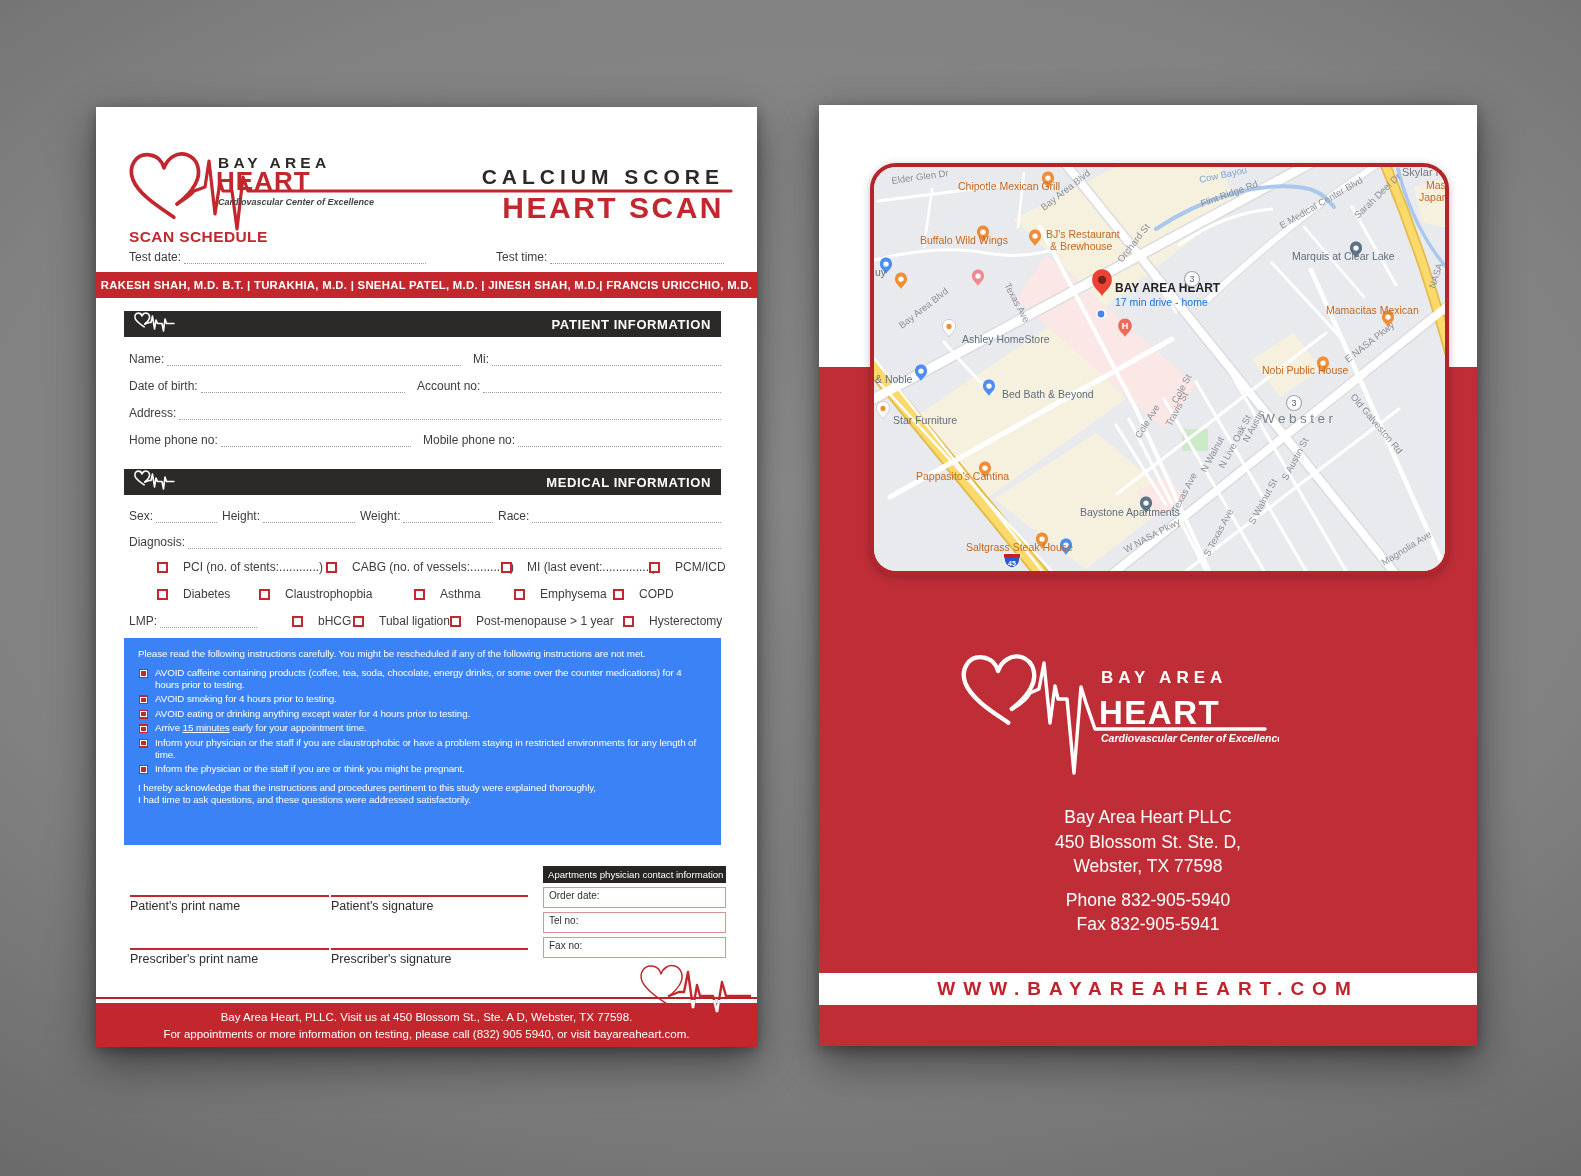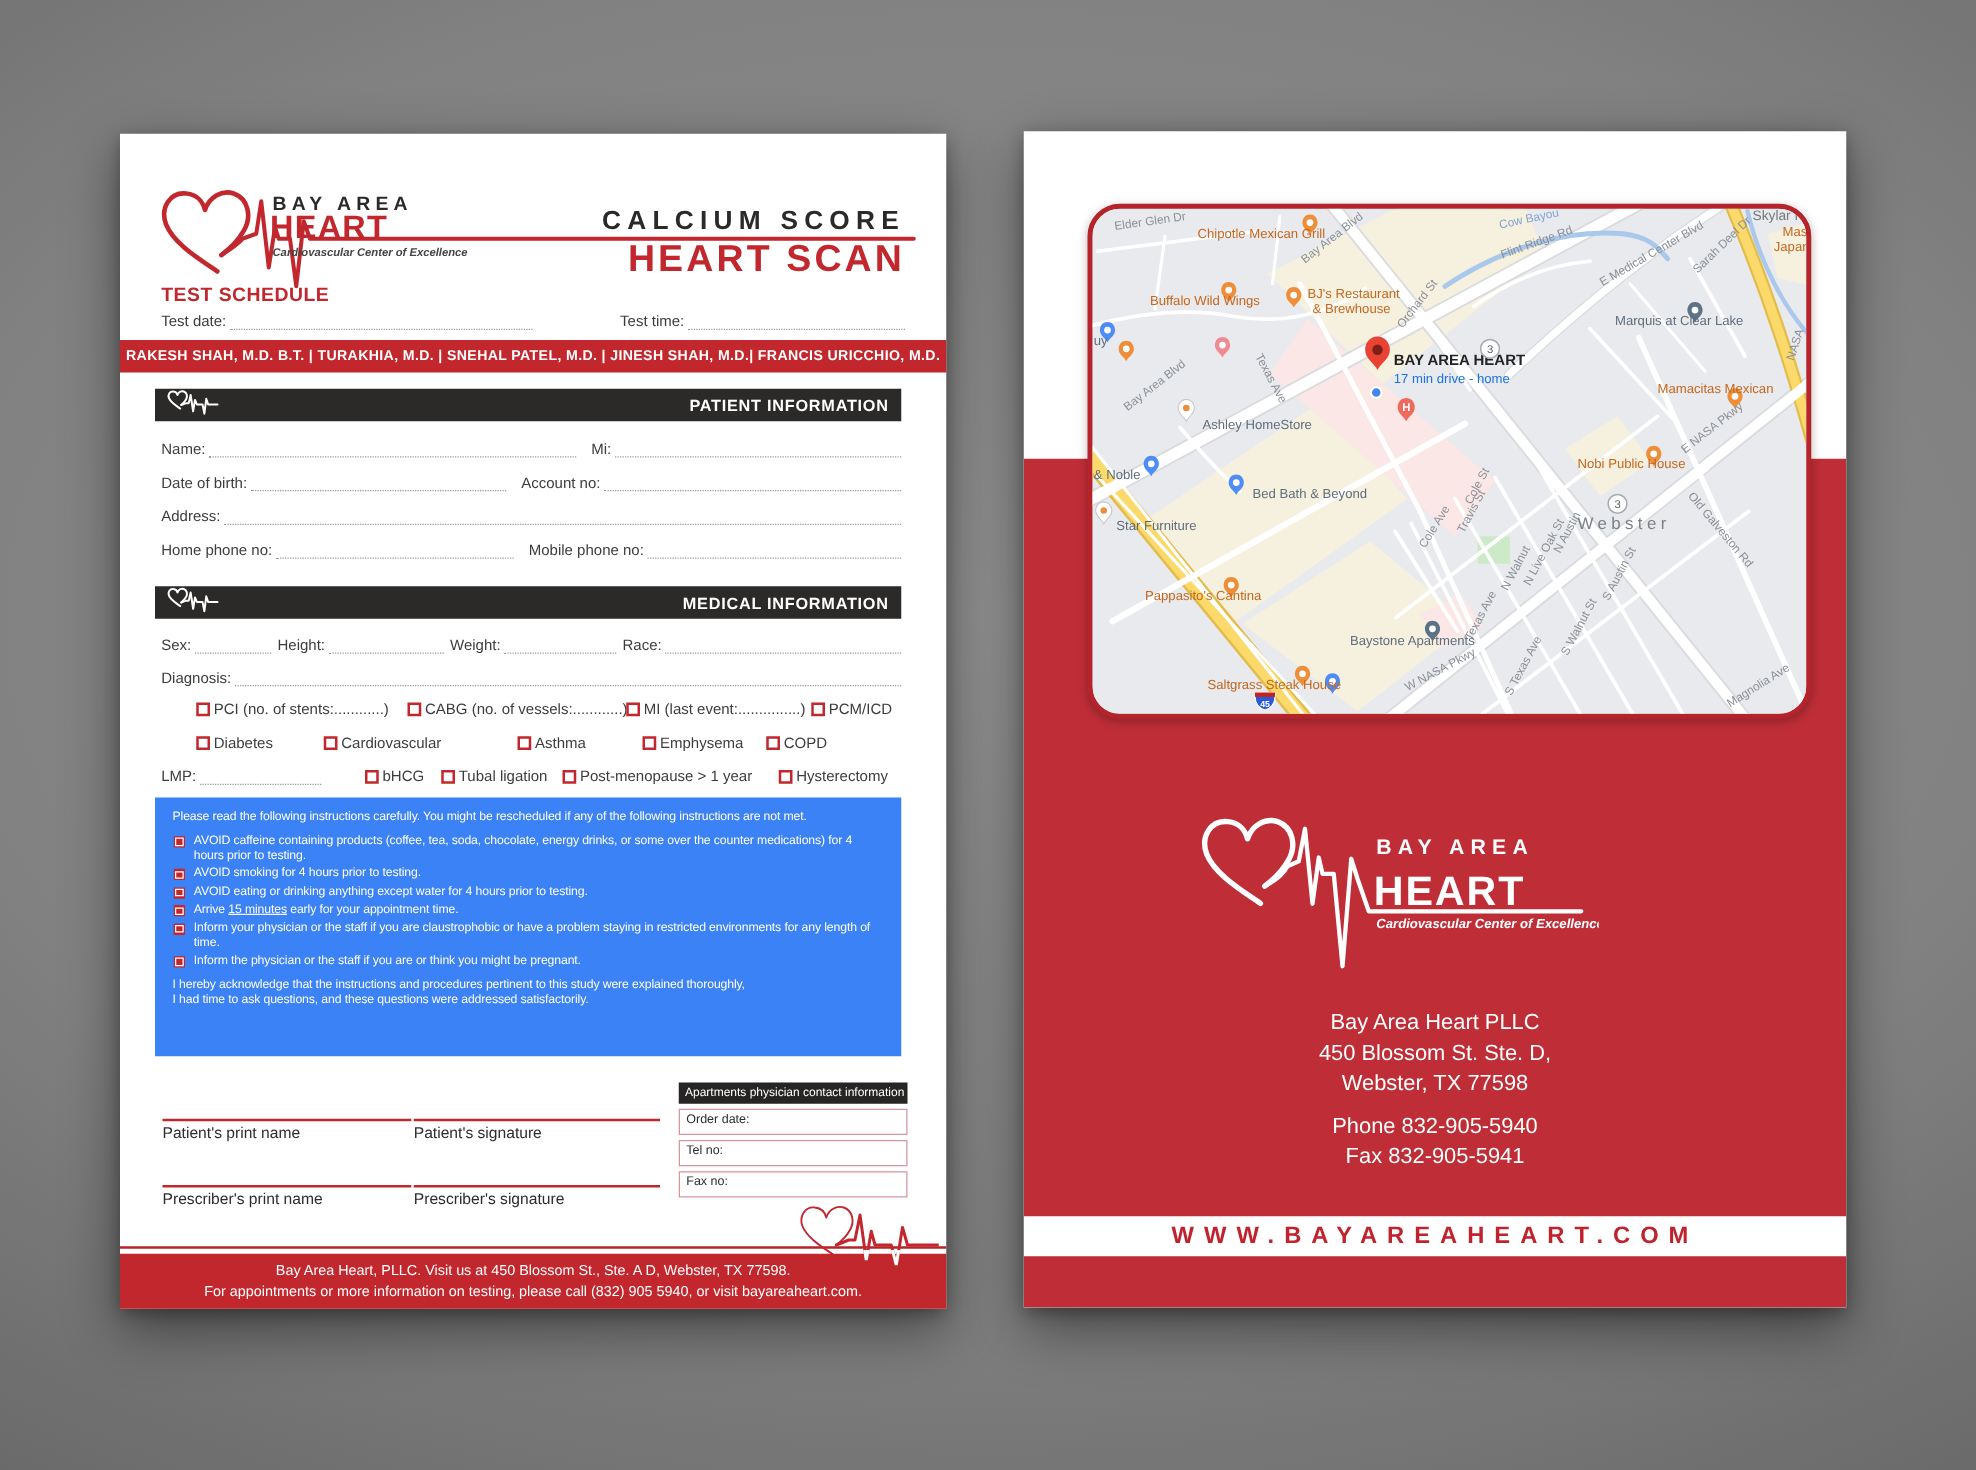--- a/index.html
+++ b/index.html
@@ -22,21 +22,21 @@
   .w260{width:242px;} .grow{flex:1;}
   .gap70{width:70px;flex:none;}
   .docbar{position:absolute;left:0;right:0;top:165px;height:26px;background:#c2272d;color:#fff;
           font-size:11.3px;font-weight:bold;letter-spacing:.3px;text-align:center;line-height:26px;white-space:nowrap;}
   .secbar{position:absolute;left:28px;width:597px;height:26px;background:#2b2a29;color:#fff;display:flex;align-items:center;}
   .secbar .sicon{margin-left:8px;}
   .secbar .stitle{margin-left:auto;margin-right:10px;font-size:13px;font-weight:bold;letter-spacing:.6px;}
   .frow{position:absolute;left:33px;right:36px;display:flex;align-items:flex-end;font-size:12px;color:#3d3d3d;height:16px;}
   .cell{display:flex;align-items:flex-end;}
   .chkrow{position:absolute;left:33px;right:36px;height:17px;font-size:12px;color:#3d3d3d;}
-  .chk{position:absolute;top:0;display:inline-flex;align-items:center;gap:3px;white-space:nowrap;padding-left:28px;}
+  .chk{position:absolute;top:0;display:inline-flex;align-items:center;gap:15px;white-space:nowrap;padding-left:28px;}
   .box{width:11px;height:11px;border:2px solid #c2272d;background:#fff;box-sizing:border-box;flex:none;}
   .lmpgrp{position:absolute;left:0;top:0;display:flex;align-items:flex-end;width:128px;}
 
   .instr{position:absolute;left:28px;top:531px;width:597px;height:207px;background:#3b82f6;color:#fff;
          box-sizing:border-box;padding:10px 14px;font-size:9.8px;line-height:1.22;letter-spacing:-.1px;overflow:hidden;}
   .instr .intro{margin-bottom:7px;}
   .ibullet{position:relative;padding-left:17px;margin:2.5px 0;}
   .bsq{position:absolute;left:1px;top:2px;width:9px;height:9px;background:#c2272d;}
   .bsq i{position:absolute;inset:1.4px;border:1.1px solid #fff;display:block;}
   .ack{margin-top:7px;}
@@ -83,21 +83,21 @@
           <g fill="none" stroke="#c2272d" stroke-linecap="round" stroke-linejoin="round">
             <path d="M62,88 C48,78 20,62 12,42 C6,26 16,10 32,12 C42,13 48,20 50,28 C54,16 66,8 78,12 C92,17 96,34 88,48 C83,57 74,66 66,72" transform="translate(2,8) scale(0.82)" stroke-width="4.5"></path>
             <path d="M56,67 C64,62 70,58 73,54 L84,50 L88,24 L94,77 L99,45 L102,54 L111,54 L116,92 L122,40 L127,54 L610,54" stroke-width="3.2"></path>
           </g>
           <text x="97" y="31" fill="#2b2a29" font-size="15.5" font-weight="bold" letter-spacing="4.2px">BAY AREA</text>
           <text x="95" y="53" fill="#c2272d" font-size="26" font-weight="800" letter-spacing="1px">HEART</text>
           <text x="97" y="68" fill="#444444" font-size="9" font-weight="bold" letter-spacing="0" font-style="italic">Cardiovascular Center of Excellence</text>
         </svg></div>
     <div class="hdr1">CALCIUM SCORE</div>
     <div class="hdr2">HEART SCAN</div>
-    <div class="tsched">TEST SCHEDULE</div>
+    <div class="tsched">SCAN SCHEDULE</div>
 
     <div class="schedrow">
       <span class="lblpad">Test date:</span>
       <span class="dots w260"></span>
       <span class="gap70"></span>
       <span class="lblpad">Test time:</span>
       <span class="dots grow"></span>
     </div>
 
     <div class="docbar">RAKESH SHAH, M.D. B.T. | TURAKHIA, M.D. | SNEHAL PATEL, M.D. | JINESH SHAH, M.D.| FRANCIS URICCHIO, M.D.</div>
@@ -199,21 +199,21 @@
           <span>PCM/ICD</span>
         </span>
       </div>
     <div class="chkrow" style="top:480px">
         <span class="chk" style="left: 0px;">
           <span class="box"></span>
           <span>Diabetes</span>
         </span>
         <span class="chk" style="left: 102px;">
           <span class="box"></span>
-          <span>Cardiovascular</span>
+          <span>Claustrophopbia</span>
         </span>
         <span class="chk" style="left: 257px;">
           <span class="box"></span>
           <span>Asthma</span>
         </span>
         <span class="chk" style="left: 357px;">
           <span class="box"></span>
           <span>Emphysema</span>
         </span>
         <span class="chk" style="left: 456px;">

